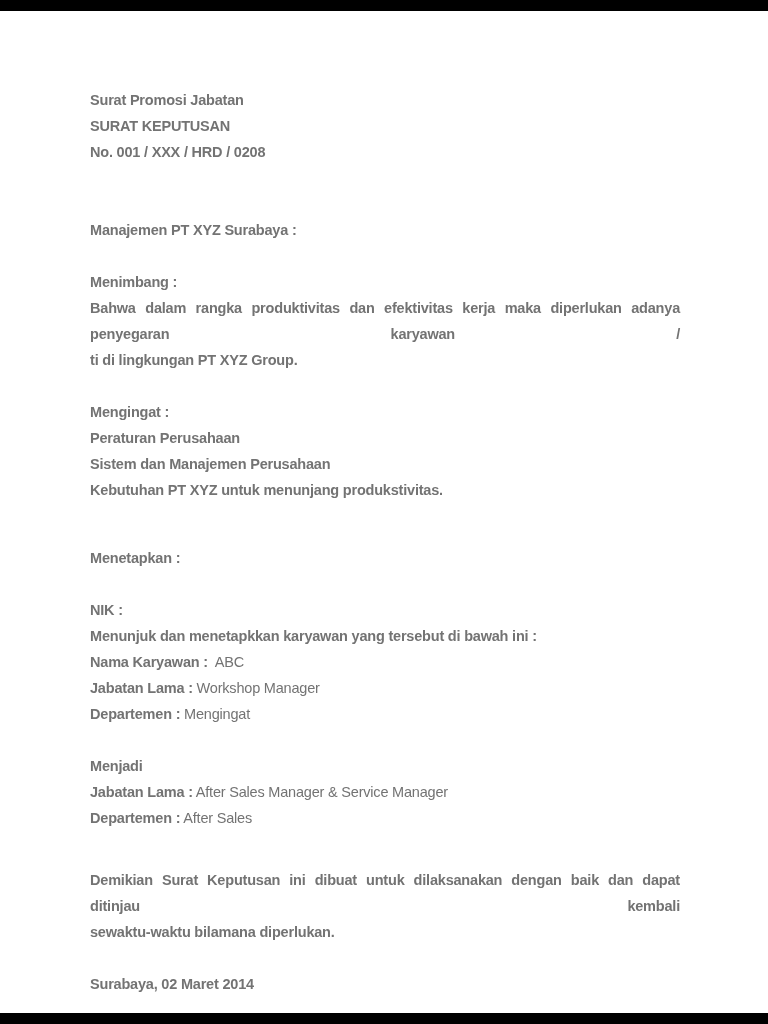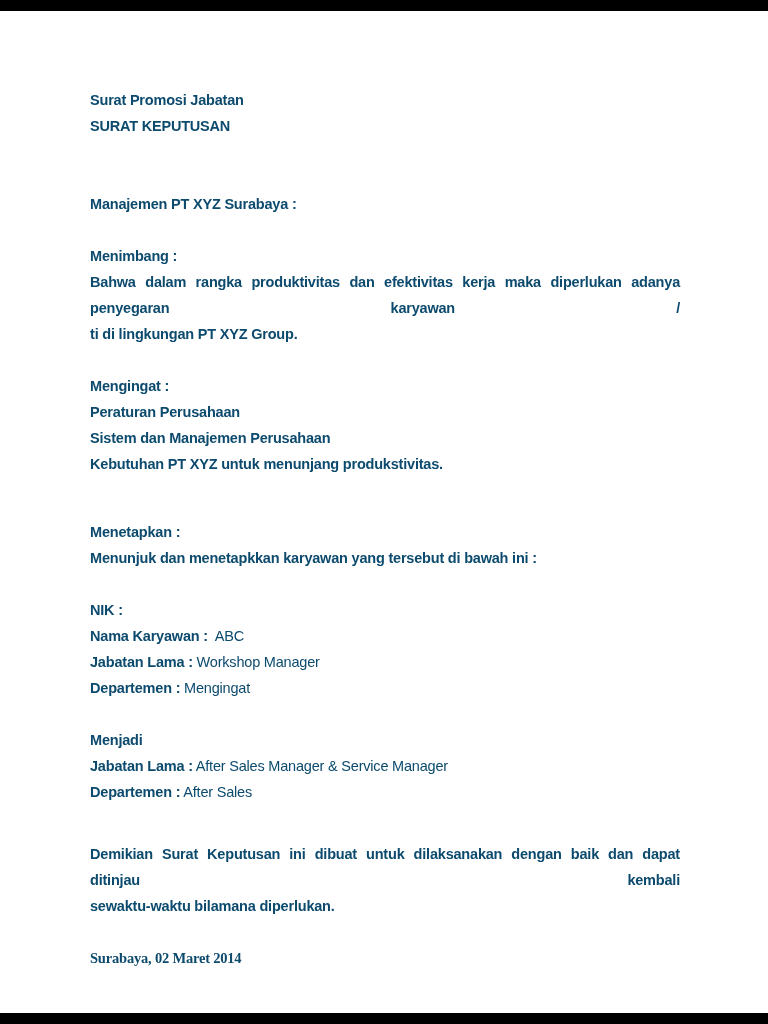--- a/index.html
+++ b/index.html
@@ -20,21 +20,21 @@
     background: #000000;
   }
   .letterbox.top { top: 0; }
   .letterbox.bottom { bottom: 0; }
   .content {
     position: absolute;
     left: 90px;
     top: 0;
     width: 590px;
     padding-top: 87px;
-    color: #0c4a6e;
+    color: #737373;
   }
   .line {
     font-size: 14.5px;
     line-height: 26px;
     min-height: 26px;
     letter-spacing: -0.2px;
     white-space: normal;
   }
   .seg.bold { font-weight: 700; }
   .seg.normal { font-weight: 400; }
@@ -44,35 +44,36 @@
   }
 </style>
 </head>
 <body>
 
 <div class="page">
   <div class="letterbox top"></div>
   <div class="content">
       <div class="line"><span class="seg bold">Surat Promosi Jabatan</span></div>
       <div class="line"><span class="seg bold">SURAT KEPUTUSAN</span></div>
+      <div class="line"><span class="seg bold">No. 001 / XXX / HRD / 0208</span></div>
       <div class="line" style="margin-top: 52px;"><span class="seg bold">Manajemen PT XYZ Surabaya :</span></div>
       <div class="line" style="margin-top: 26px;"><span class="seg bold">Menimbang :</span></div>
       <div class="line justify"><span class="seg bold">Bahwa dalam rangka produktivitas dan efektivitas kerja maka diperlukan adanya penyegaran karyawan /</span></div>
       <div class="line"><span class="seg bold">ti di lingkungan PT XYZ Group.</span></div>
       <div class="line" style="margin-top: 26px;"><span class="seg bold">Mengingat :</span></div>
       <div class="line"><span class="seg bold">Peraturan Perusahaan</span></div>
       <div class="line"><span class="seg bold">Sistem dan Manajemen Perusahaan</span></div>
       <div class="line"><span class="seg bold">Kebutuhan PT XYZ untuk menunjang produkstivitas.</span></div>
       <div class="line" style="margin-top: 42px;"><span class="seg bold">Menetapkan :</span></div>
+      <div class="line" style="margin-top: 26px;"><span class="seg bold">NIK :</span></div>
       <div class="line"><span class="seg bold">Menunjuk dan menetapkkan karyawan yang tersebut di bawah ini :</span></div>
-      <div class="line" style="margin-top: 26px;"><span class="seg bold">NIK :</span></div>
       <div class="line"><span class="seg bold">Nama Karyawan :</span><span class="seg normal">&nbsp; ABC</span></div>
       <div class="line"><span class="seg bold">Jabatan Lama :</span><span class="seg normal"> Workshop Manager</span></div>
       <div class="line"><span class="seg bold">Departemen :</span><span class="seg normal"> Mengingat</span></div>
       <div class="line" style="margin-top: 26px;"><span class="seg bold">Menjadi</span></div>
       <div class="line"><span class="seg bold">Jabatan Lama :</span><span class="seg normal"> After Sales Manager &amp; Service Manager</span></div>
       <div class="line"><span class="seg bold">Departemen :</span><span class="seg normal"> After Sales</span></div>
       <div class="line justify" style="margin-top: 36px;"><span class="seg bold">Demikian Surat Keputusan ini dibuat untuk dilaksanakan dengan baik dan dapat ditinjau kembali</span></div>
       <div class="line"><span class="seg bold">sewaktu-waktu bilamana diperlukan.</span></div>
-      <div class="line" style="margin-top: 26px; font-family: Liberation Serif, serif;"><span class="seg bold">Surabaya, 02 Maret 2014</span></div>
+      <div class="line" style="margin-top: 26px;"><span class="seg bold">Surabaya, 02 Maret 2014</span></div>
     </div>
   <div class="letterbox bottom"></div>
 </div>
 
 </body></html>

